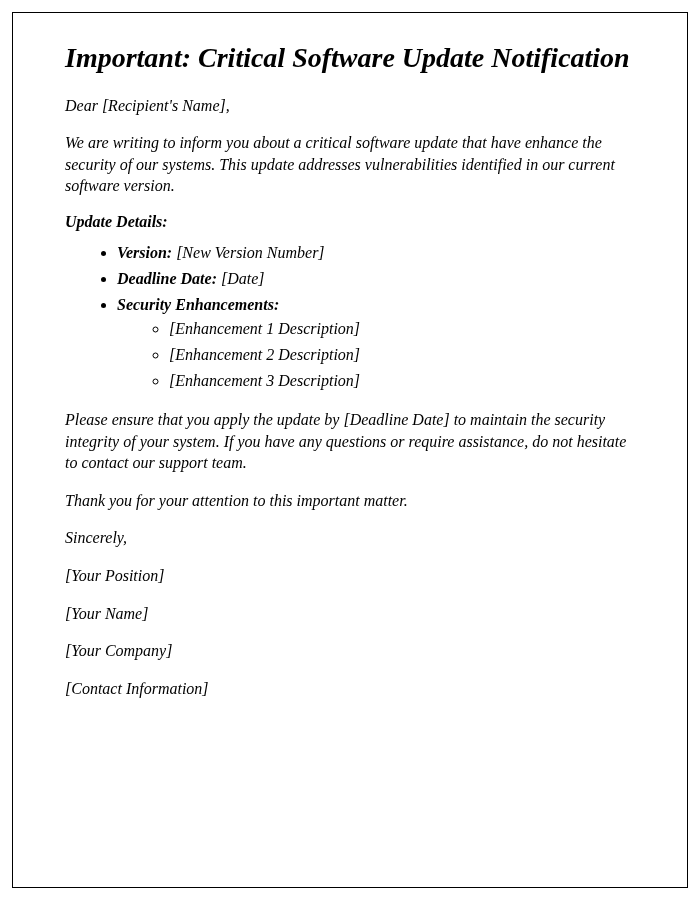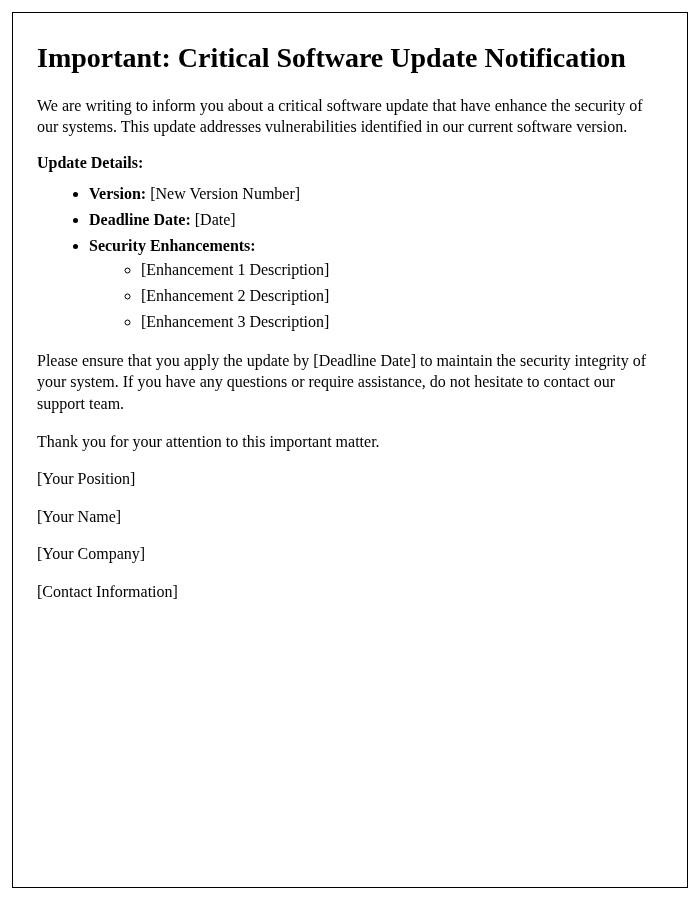--- a/index.html
+++ b/index.html
@@ -11,21 +11,22 @@
       font-family: "Times New Roman", Times, serif;
       background: #ffffff;
       width: 700px;
       height: 900px;
       padding: 12px;
     }
     .page {
       border: 1px solid #000;
       width: 100%;
       height: 100%;
-      padding: 28px 24px;
+      padding: 28px 52px;
+      font-style: italic;
     }
     h1 {
       font-size: 28px;
       font-weight: bold;
       margin-bottom: 20px;
       line-height: 1.2;
     }
     p {
       font-size: 16px;
       margin-bottom: 16px;
@@ -58,20 +59,21 @@
       margin-bottom: 16px;
     }
   </style>
 </head>
 <body>
 
 <div class="page">
 
   <h1>Important: Critical Software Update Notification</h1>
 
+  <p>Dear [Recipient's Name],</p>
 
   <p>We are writing to inform you about a critical software update that have enhance the security of our systems. This update addresses vulnerabilities identified in our current software version.</p>
 
   <span class="section-label">Update Details:</span>
 
   <ul>
     <li>
       <span class="bold">Version:</span><span> [New Version Number]</span>
     </li>
     <li>
@@ -84,19 +86,20 @@
         <li>[Enhancement 2 Description]</li>
         <li>[Enhancement 3 Description]</li>
       </ul>
     </li>
   </ul>
 
   <p>Please ensure that you apply the update by [Deadline Date] to maintain the security integrity of your system. If you have any questions or require assistance, do not hesitate to contact our support team.</p>
 
   <p>Thank you for your attention to this important matter.</p>
 
+  <p class="sig-line">Sincerely,</p>
 
   <p class="sig-line">[Your Position]</p>
   <p class="sig-line">[Your Name]</p>
   <p class="sig-line">[Your Company]</p>
   <p class="sig-line">[Contact Information]</p>
 
 </div>
 
 </body></html>

